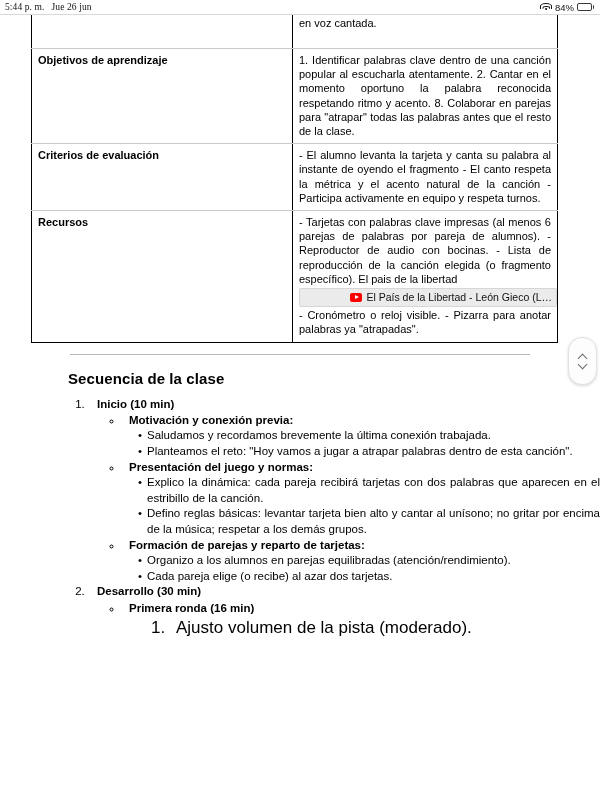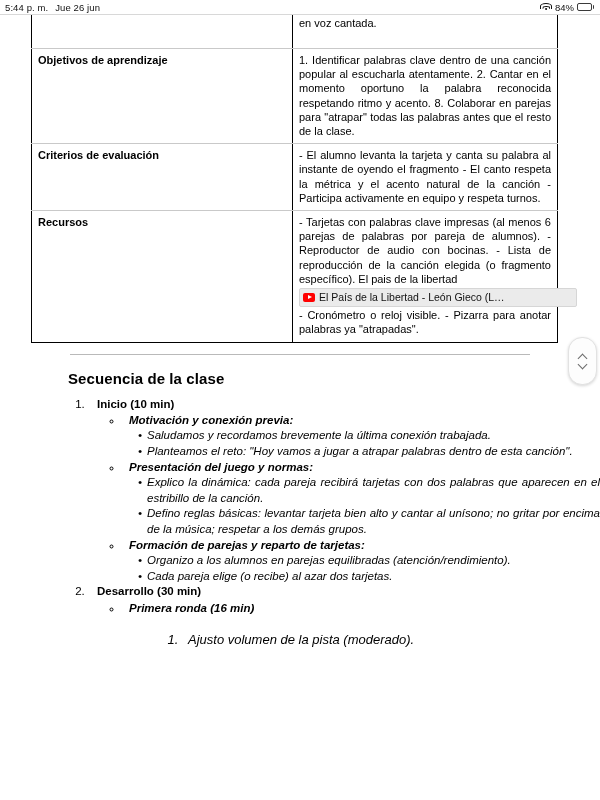--- a/index.html
+++ b/index.html
@@ -13,21 +13,21 @@
   }
 
   
   .statusbar{
     position:absolute;top:0;left:0;width:600px;height:14px;
     display:flex;align-items:center;
     font-size:9.5px;color:#111;
     background:#fff;
     z-index:30;
   }
-  .sb-left{display:flex;align-items:center;gap:7px;padding-left:5px;letter-spacing:.1px;}
+  .sb-left{display:flex;align-items:center;gap:7px;padding-left:5px;letter-spacing:.1px;font-family:Liberation Serif, serif;}
   .sb-right{margin-left:auto;display:flex;align-items:center;gap:3px;padding-right:6px;}
   .wifi-ico{display:inline-block;width:11px;height:9px;position:relative;}
   .wifi-ico i{
     position:absolute;border:1.1px solid #111;border-bottom:none;border-radius:50% 50% 0 0;
     left:50%;transform:translateX(-50%);
   }
   .wifi-ico i.a{width:10px;height:5px;top:0.5px;}
   .wifi-ico i.b{width:5.4px;height:2.8px;top:3px;}
   .wifi-ico i.c{width:1.8px;height:1.8px;top:5.6px;border-radius:50%;background:#111;border:none;}
   .batt{display:inline-flex;align-items:center;}
@@ -72,23 +72,23 @@
   }
 
   
   .yt-chip{
     display:inline-flex;align-items:center;gap:4px;
     background:#ebebeb;
     border:1px solid #d6d6d6;
     border-radius:2px;
     padding:1px 4px 2px 3px;
     margin:2px 12px 1px 0;
-    width:278px;box-sizing:border-box;
+    width:258px;box-sizing:border-box;
     font-size:10.5px;color:#111;
-    white-space:nowrap;overflow:hidden;
+    white-space:nowrap;overflow:hidden;justify-content:flex-end;
   }
   .yt-ico{
     flex:0 0 auto;width:12px;height:9px;background:#f00;border-radius:2px;
     position:relative;
   }
   .yt-ico::after{
     content:"";position:absolute;left:4.5px;top:2px;
     border-left:4px solid #fff;border-top:2.5px solid transparent;border-bottom:2.5px solid transparent;
   }
   .yt-text{overflow:hidden;text-overflow:ellipsis;}
@@ -105,31 +105,31 @@
   }
   ol.lvl1{
     margin:10px 0 0 0;padding:0 0 0 88px;list-style:decimal;
     font-size:11.5px;
   }
   ol.lvl1>li{margin-bottom:0px;padding-left:9px;}
   ol.lvl1>li>.hd{font-weight:bold;font-size:11.5px;line-height:15.5px;display:block;}
   ul.lvl2{
     margin:0;padding:0 0 0 26px;list-style:circle;
   }
-  ul.lvl2>li{margin:0;padding-left:6px;font-style:italic;}
+  ul.lvl2>li{margin:0;padding-left:6px;}
   ul.lvl2>li>.hd{font-weight:bold;font-size:11.5px;line-height:16px;display:block;}
   ul.lvl3{margin:0;padding:0 0 0 9px;list-style:none;}
   ul.lvl3>li{
     font-size:11.5px;line-height:15.5px;text-align:justify;text-indent:0;
     padding-left:9px;position:relative;
   }
   ul.lvl3>li::before{
     content:"\2022";position:absolute;left:0;top:0;
   }
-  ol.lvl3n{margin:16px;padding:0 0 0 37px;list-style:decimal;font-size:13px;}
+  ol.lvl3n{margin:4px;padding:0 0 0 37px;list-style:decimal;font-size:17px;}
   ol.lvl3n>li{line-height:15.5px;padding-left:6px;}
 
   
   .scroll-fab{
     position:absolute;right:3px;top:337px;
     width:27px;height:46px;
     background:#fdfdfd;
     border:1px solid #e2e2e2;
     border-radius:14px;
     box-shadow:0 1px 3px rgba(0,0,0,.16);

